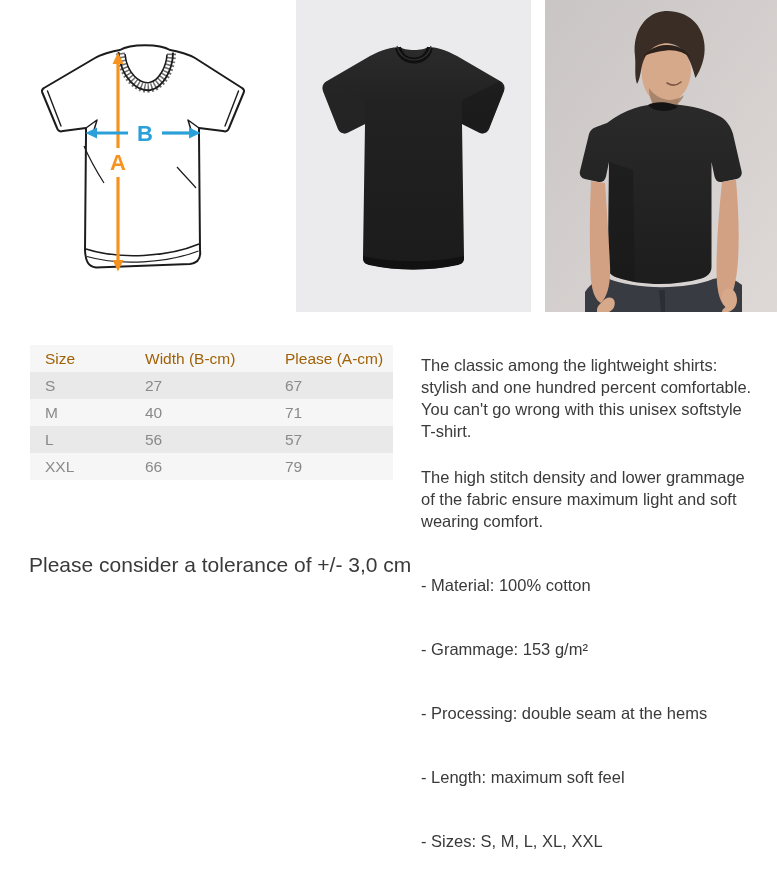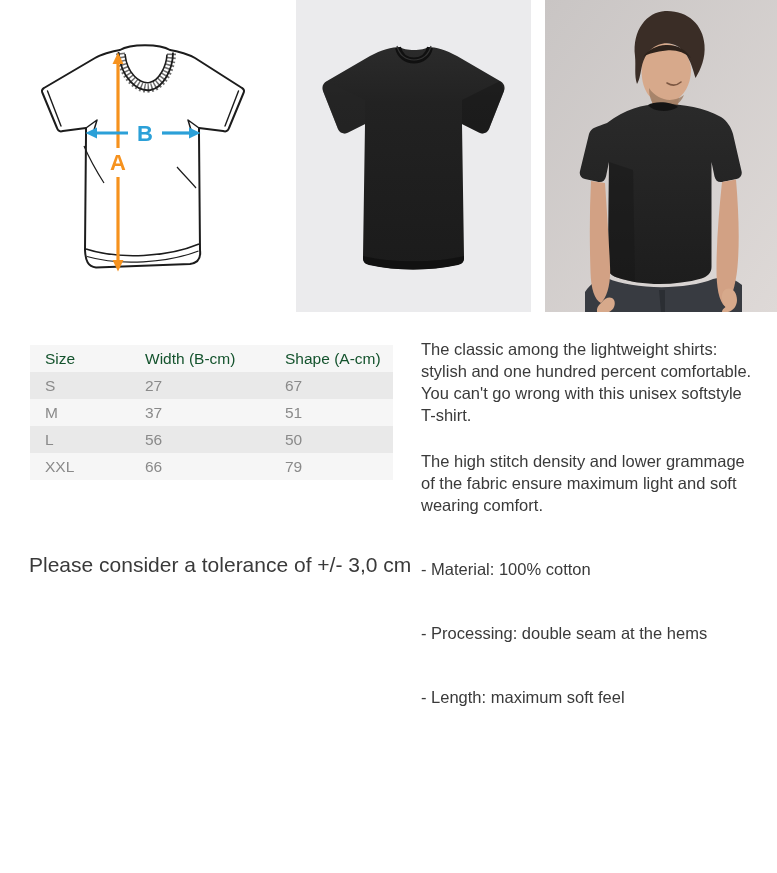--- a/index.html
+++ b/index.html
@@ -13,31 +13,31 @@
   .model-box   { position:absolute; left:545px; top:0; width:232px; height:312px; }
   .diagram-box svg, .product-box svg, .model-box svg { display:block; width:100%; height:100%; }
 
   
   .table-wrap { position:absolute; left:30px; top:345px; width:363px; }
   table.size-table { border-collapse:collapse; width:363px; table-layout:fixed;
                      font-size:15.5px; color:#8a8a8a; }
   table.size-table col.c1 { width:100px; } table.size-table col.c2 { width:140px; } table.size-table col.c3 { width:123px; }
   table.size-table th, table.size-table td { height:27px; padding:0 0 0 15px; text-align:left;
                      font-weight:400; vertical-align:middle; white-space:nowrap; }
-  table.size-table thead tr { background:#f6f6f6; color:#14532d; }
+  table.size-table thead tr { background:#f6f6f6; color:#a16207; }
   table.size-table tbody tr:nth-child(odd)  { background:#e9e9e9; }
   table.size-table tbody tr:nth-child(even) { background:#f6f6f6; }
 
   .tolerance { position:absolute; left:29px; top:553px; font-size:21px; color:#3a3a3a; }
 
   
   .description { position:absolute; left:421px; top:338px; width:356px;
                  font-size:16.5px; line-height:22px; color:#3a3a3a; }
   .description p { white-space:pre-line; }
-  .description p.p1 { margin:0 0 24px 0; }
+  .description p.p1 { margin:16px 0 24px 0; }
   .description p.p2 { margin:0 8px 18px 0; }
   .spec-line { line-height:22px;margin-top:42px; }
 </style>
 </head>
 <body>
 
 <div class="page">
 
   <div class="diagram-box">
     <svg viewBox="0 0 300 330">
@@ -149,38 +149,38 @@
     <table class="size-table">
       <colgroup>
           <col class="c1">
           <col class="c2">
           <col class="c3">
         </colgroup>
       <thead>
         <tr>
           <th>Size</th>
           <th>Width (B-cm)</th>
-          <th>Shape (A-cm)</th>
+          <th>Please (A-cm)</th>
         </tr>
       </thead>
       <tbody>
         <tr>
           <td>S</td>
           <td>27</td>
           <td>67</td>
         </tr>
         <tr>
           <td>M</td>
-          <td>37</td>
-          <td>51</td>
+          <td>40</td>
+          <td>71</td>
         </tr>
         <tr>
           <td>L</td>
           <td>56</td>
-          <td>50</td>
+          <td>57</td>
         </tr>
         <tr>
           <td>XXL</td>
           <td>66</td>
           <td>79</td>
         </tr>
       </tbody>
     </table>
   </div>
 
@@ -189,18 +189,20 @@
   <div class="description">
     <p class="p1">The classic among the lightweight shirts:
 stylish and one hundred percent comfortable.
 You can't go wrong with this unisex softstyle
 T-shirt.</p>
     <p class="p2">The high stitch density and lower grammage
 of the fabric ensure maximum light and soft
 wearing comfort.</p>
     <div>
       <div class="spec-line">- Material: 100% cotton</div>
+      <div class="spec-line">- Grammage: 153 g/m²</div>
       <div class="spec-line">- Processing: double seam at the hems</div>
       <div class="spec-line">- Length: maximum soft feel</div>
+      <div class="spec-line">- Sizes: S, M, L, XL, XXL</div>
     </div>
   </div>
 
 </div>
 
 </body></html>

